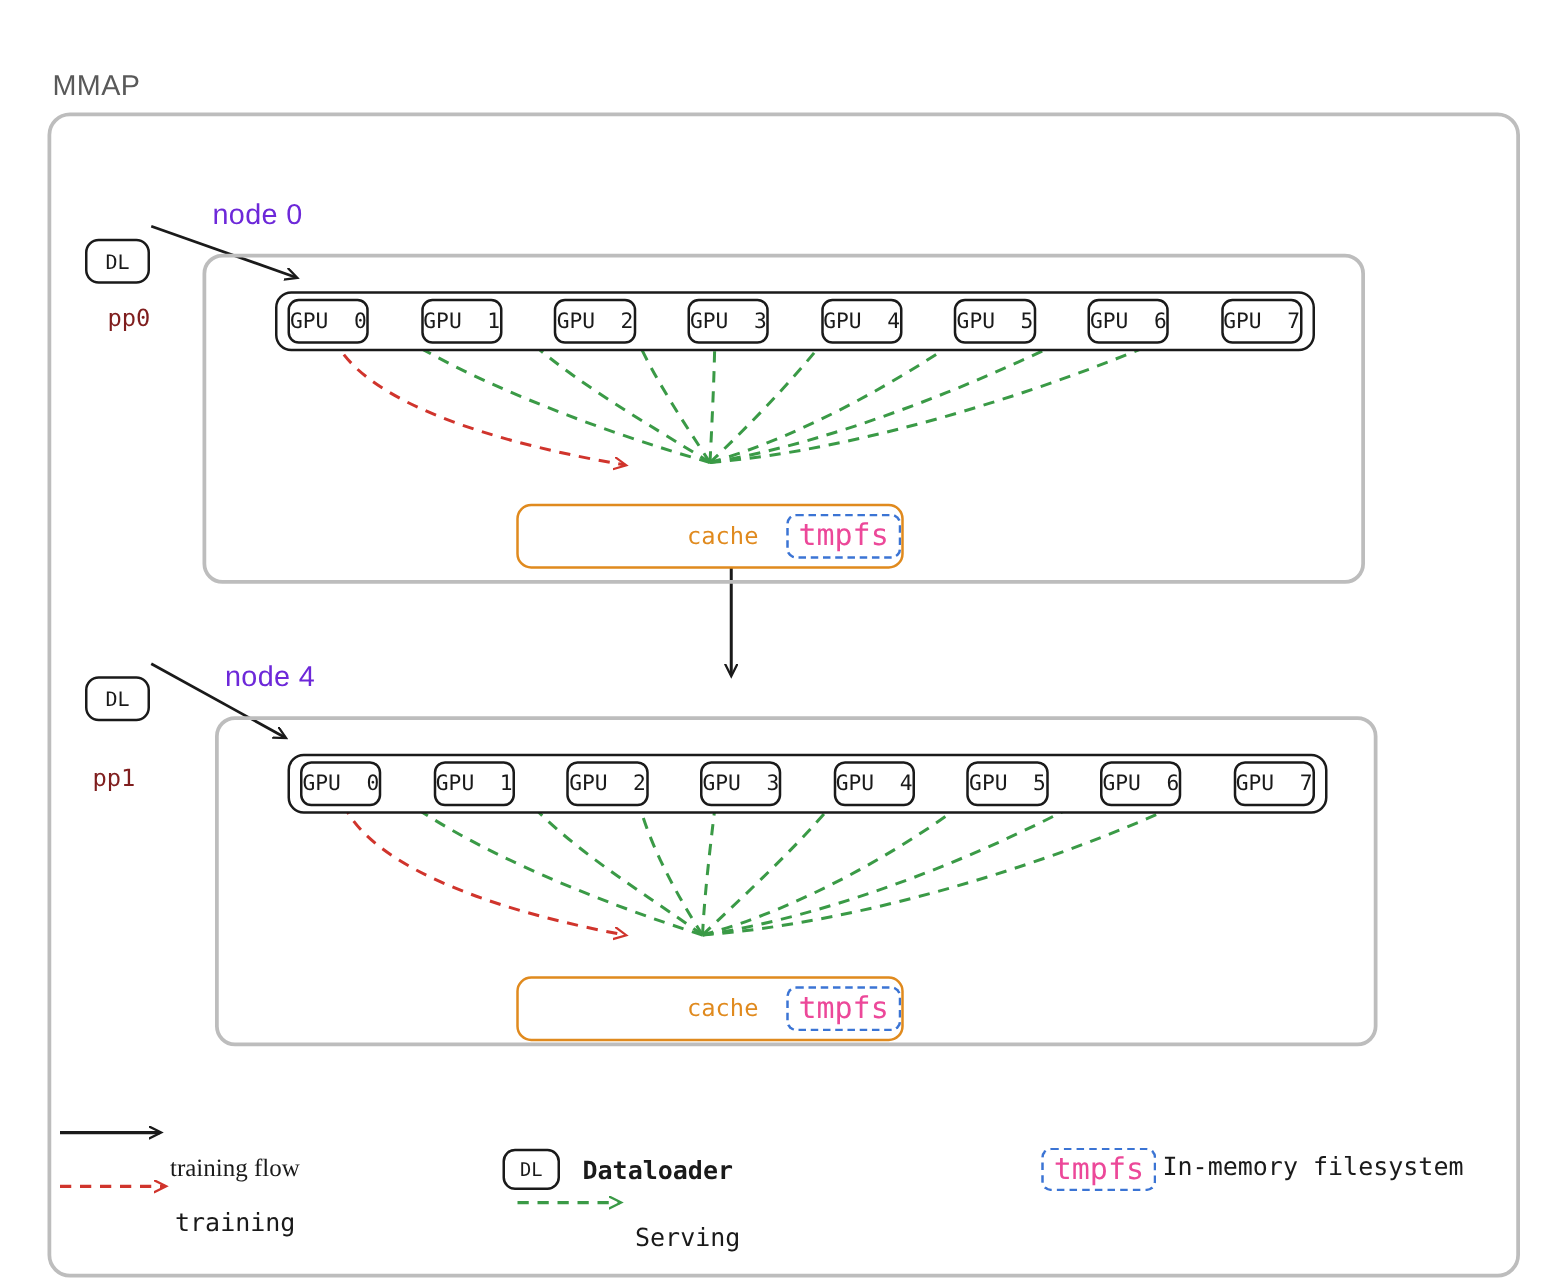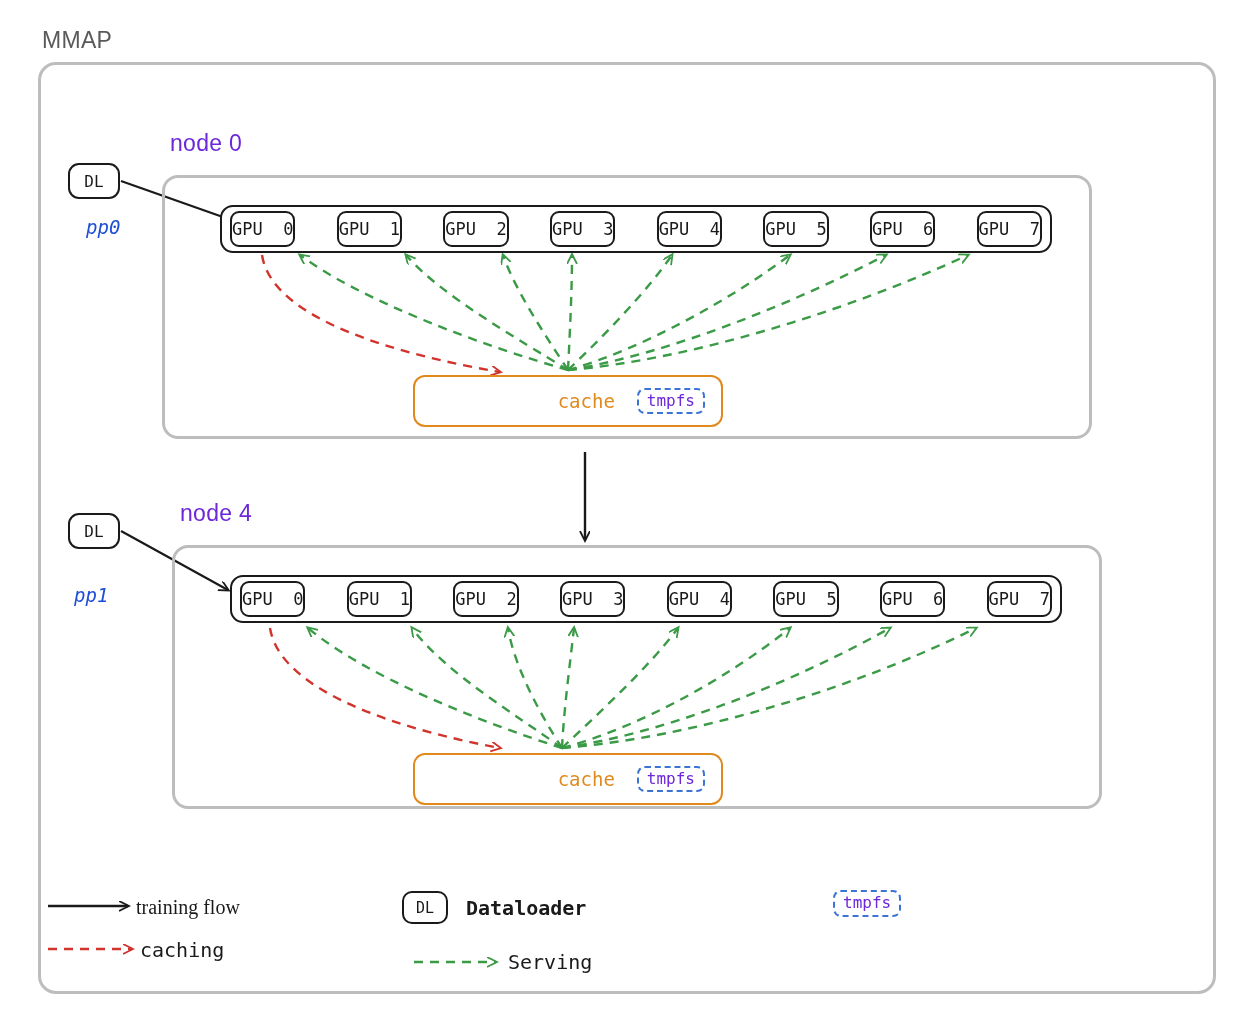--- a/index.html
+++ b/index.html
@@ -16,21 +16,21 @@
     overflow: hidden;
   }
   #svg-layer {
     position: absolute;
     left: 0;
     top: 0;
     width: 1242px;
     height: 1026px;
     pointer-events: none;
   }
-  .abs { position: absolute; }
+  .abs { position: absolute; margin-top: 28px; }
 
   
   #diagram-title {
     left: 42px;
     top: 27px;
     font-size: 23px;
     color: #595959;
     letter-spacing: 0.3px;
   }
 
@@ -79,22 +79,21 @@
     color: #1a1a1a;
     background: #ffffff;
   }
   #dl-box-0 { left: 68px; top: 163px; }
   #dl-box-1 { left: 68px; top: 513px; }
 
   
   .pp-label {
     font-family: "DejaVu Sans Mono", "Liberation Mono", monospace;
     font-size: 19px;
-    color: #1d4ed8;
-    font-style: italic;
+    color: #7f1d1d;
   }
   #pp-label-0 { left: 86px; top: 216px; }
   #pp-label-1 { left: 74px; top: 584px; }
 
   
   .gpu-rail {
     height: 48px;
     border: 2.5px solid #1a1a1a;
     border-radius: 13px;
     box-sizing: border-box;
@@ -127,35 +126,34 @@
   .cache-box {
     width: 310px;
     height: 52px;
     border: 2.5px solid #e08a1e;
     border-radius: 12px;
     box-sizing: border-box;
     background: #ffffff;
     display: flex;
     align-items: center;
     justify-content: flex-end;
-    padding-right: 16px;
     gap: 22px;
   }
   #cache-box-0 { left: 413px; top: 375px; }
   #cache-box-1 { left: 413px; top: 753px; }
 
   .cache-label {
     font-family: "DejaVu Sans Mono", "Liberation Mono", monospace;
     font-size: 19px;
     color: #e08a1e;
   }
   .tmpfs-badge {
     font-family: "DejaVu Sans Mono", "Liberation Mono", monospace;
-    font-size: 16px;
-    color: #6d28d9;
+    font-size: 24px;
+    color: #ec4899;
     border: 2.5px dashed #3b74d4;
     border-radius: 8px;
     padding: 2px 8px 3px 8px;
     line-height: 1.1;
   }
 
   
   .legend-text {
     font-family: "DejaVu Sans Mono", "Liberation Mono", monospace;
     font-size: 20px;
@@ -308,24 +306,25 @@
     <div class="gpu-chip">GPU  7</div>
   </div>
 
   <div class="abs cache-box" id="cache-box-1">
     <span class="cache-label">cache</span>
     <span class="tmpfs-badge">tmpfs</span>
   </div>
 
   <div class="abs legend-text" id="legend-training-text">training flow</div>
 
-  <div class="abs legend-text" id="legend-caching-text">caching</div>
+  <div class="abs legend-text" id="legend-caching-text">training</div>
 
   <div class="abs" id="legend-dl-box">
     <div class="dl-inner">DL</div>
   </div>
   <div class="abs legend-text" id="legend-dataloader-text">Dataloader</div>
 
   <div class="abs legend-text" id="legend-serving-text">Serving</div>
 
   <div class="abs tmpfs-badge" id="legend-tmpfs-badge">tmpfs</div>
+  <div class="abs legend-text" id="legend-tmpfs-text">In-memory filesystem</div>
 
 </div>
 
 </body></html>

